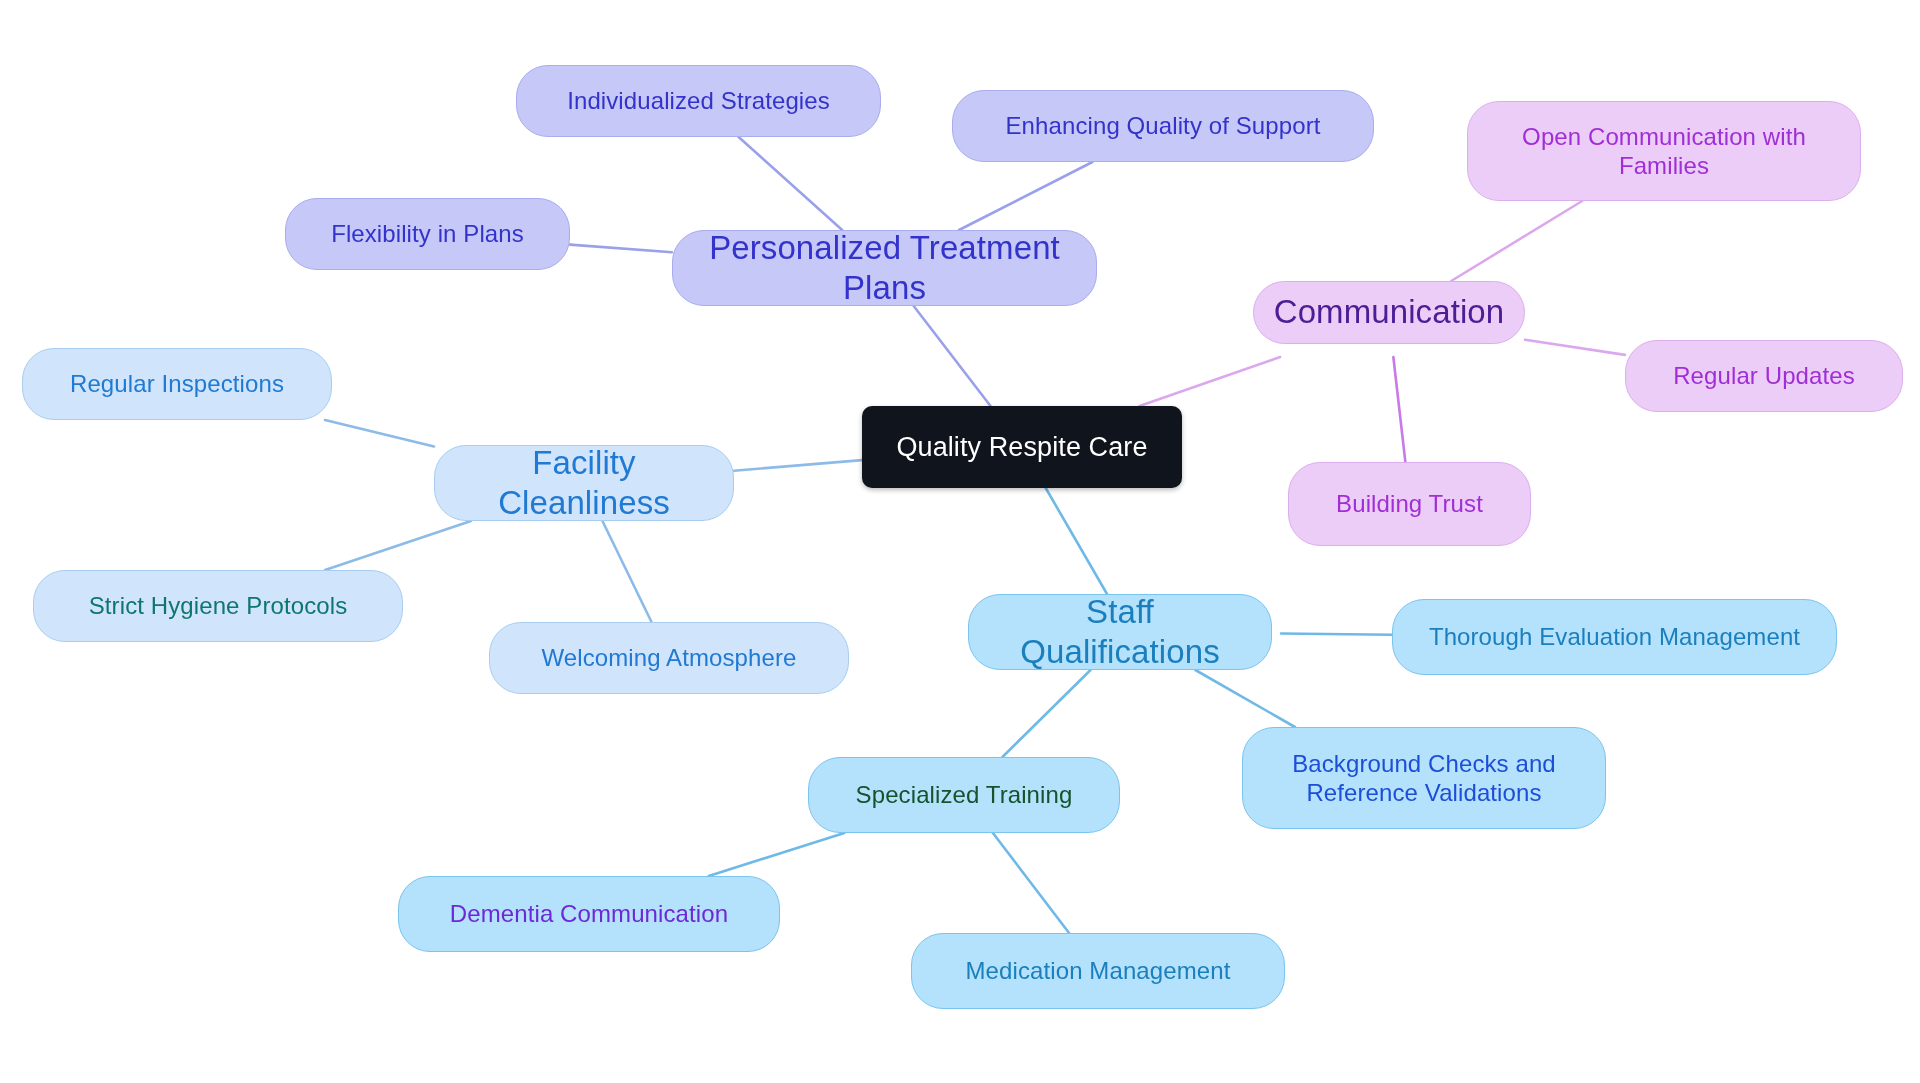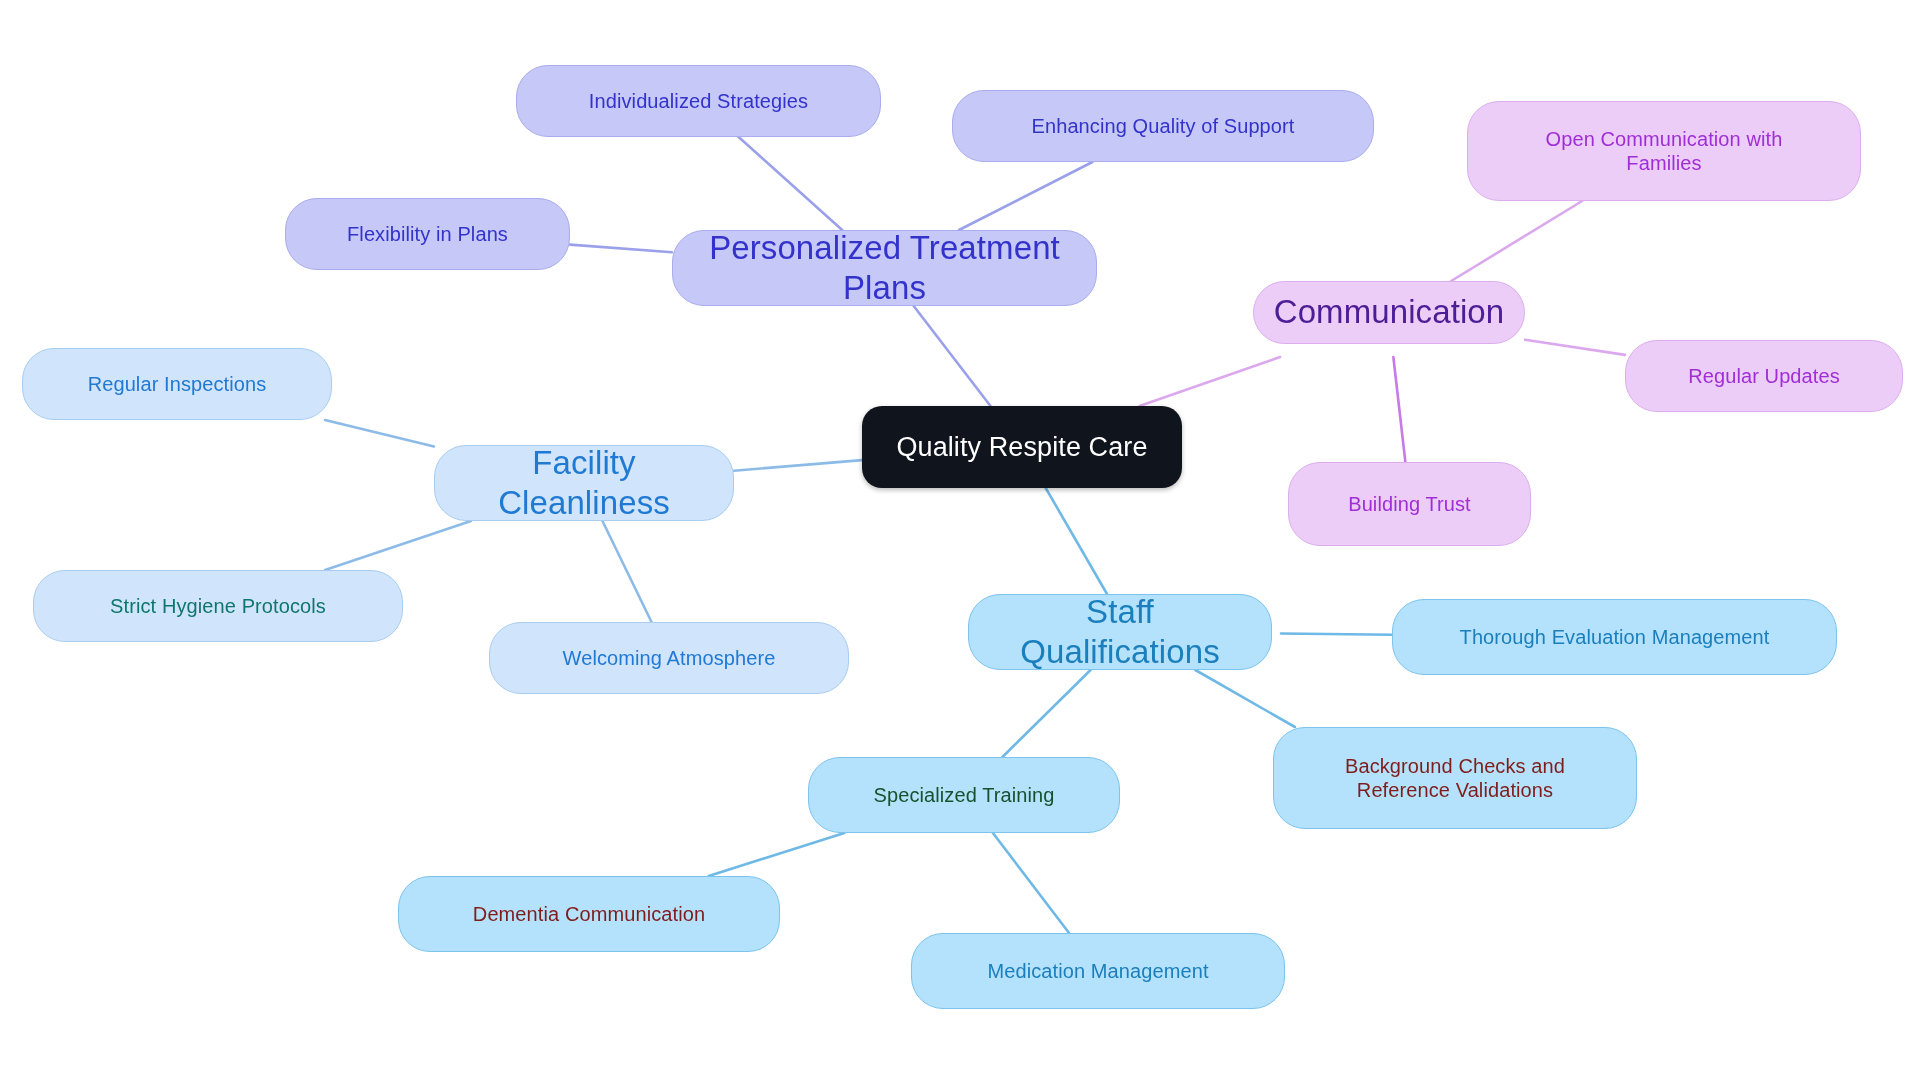--- a/index.html
+++ b/index.html
@@ -34,29 +34,29 @@
     text-align: center;
     border-radius: 32px;
     border-style: solid;
     border-width: 1.5px;
     line-height: 1.22;
     white-space: pre-line;
     padding: 0 14px;
     letter-spacing: 0.1px;
   }
   .node.root {
-    border-radius: 20px;
+    border-radius: 10px;
     border-width: 0;
     color: #ffffff;
     background: #10141d;
     font-size: 27px;
     box-shadow: 0 2px 5px rgba(0,0,0,0.28);
   }
   .node.branch { font-size: 33px; }
-  .node.leaf   { font-size: 20px; }
+  .node.leaf   { font-size: 24px; }
 </style>
 </head>
 <body style="background: rgb(255, 255, 255);">
 
 <div id="canvas" style="background: rgb(255, 255, 255);">
   <svg id="edge-layer" width="1920" height="1083" viewBox="0 0 1920 1083">
       <line x1="990.5055865921788" y1="406" x2="913.6899441340782" y2="306" stroke="#9aa0ea" stroke-width="2.6" stroke-linecap="round"></line>
       <line x1="842.1766467065868" y1="230" x2="738.5958083832336" y2="137" stroke="#9aa0ea" stroke-width="2.6" stroke-linecap="round"></line>
       <line x1="959.0281690140845" y1="230" x2="1092.394366197183" y2="162" stroke="#9aa0ea" stroke-width="2.6" stroke-linecap="round"></line>
       <line x1="672" y1="252.19037199124728" x2="570" y2="244.60175054704595" stroke="#9aa0ea" stroke-width="2.6" stroke-linecap="round"></line>
@@ -85,19 +85,19 @@
       <div class="node leaf" style="left: 1467px; top: 101px; width: 394px; height: 100px; background: rgb(236, 205, 247); border-color: rgb(221, 174, 238); color: rgb(160, 46, 214);">Open Communication with
 Families</div>
       <div class="node leaf" style="left: 1625px; top: 340px; width: 278px; height: 72px; background: rgb(236, 205, 247); border-color: rgb(221, 174, 238); color: rgb(160, 46, 214);">Regular Updates</div>
       <div class="node leaf" style="left: 1288px; top: 462px; width: 243px; height: 84px; background: rgb(236, 205, 247); border-color: rgb(221, 174, 238); color: rgb(160, 46, 214);">Building Trust</div>
       <div class="node branch" style="left: 434px; top: 445px; width: 300px; height: 76px; background: rgb(208, 229, 251); border-color: rgb(168, 205, 240); color: rgb(32, 121, 210);">Facility Cleanliness</div>
       <div class="node leaf" style="left: 22px; top: 348px; width: 310px; height: 72px; background: rgb(208, 229, 251); border-color: rgb(168, 205, 240); color: rgb(32, 121, 210);">Regular Inspections</div>
       <div class="node leaf" style="left: 33px; top: 570px; width: 370px; height: 72px; background: rgb(208, 229, 251); border-color: rgb(168, 205, 240); color: #0f766e;">Strict Hygiene Protocols</div>
       <div class="node leaf" style="left: 489px; top: 622px; width: 360px; height: 72px; background: rgb(208, 229, 251); border-color: rgb(168, 205, 240); color: rgb(32, 121, 210);">Welcoming Atmosphere</div>
       <div class="node branch" style="left: 968px; top: 594px; width: 304px; height: 76px; background: rgb(180, 225, 251); border-color: rgb(123, 196, 238); color: rgb(26, 127, 188);">Staff Qualifications</div>
       <div class="node leaf" style="left: 1392px; top: 599px; width: 445px; height: 76px; background: rgb(180, 225, 251); border-color: rgb(123, 196, 238); color: rgb(26, 127, 188);">Thorough Evaluation Management</div>
-      <div class="node leaf" style="left: 1273px; top: 727px; width: 364px; height: 102px; background: rgb(180, 225, 251); border-color: rgb(123, 196, 238); color: #7f1d1d;">Background Checks and
+      <div class="node leaf" style="left: 1242px; top: 727px; width: 364px; height: 102px; background: rgb(180, 225, 251); border-color: rgb(123, 196, 238); color: #1d4ed8;">Background Checks and
 Reference Validations</div>
       <div class="node leaf" style="left: 808px; top: 757px; width: 312px; height: 76px; background: rgb(180, 225, 251); border-color: rgb(123, 196, 238); color: #14532d;">Specialized Training</div>
-      <div class="node leaf" style="left: 398px; top: 876px; width: 382px; height: 76px; background: rgb(180, 225, 251); border-color: rgb(123, 196, 238); color: #7f1d1d;">Dementia Communication</div>
+      <div class="node leaf" style="left: 398px; top: 876px; width: 382px; height: 76px; background: rgb(180, 225, 251); border-color: rgb(123, 196, 238); color: #6d28d9;">Dementia Communication</div>
       <div class="node leaf" style="left: 911px; top: 933px; width: 374px; height: 76px; background: rgb(180, 225, 251); border-color: rgb(123, 196, 238); color: rgb(26, 127, 188);">Medication Management</div>
     </div>
 </div>
 
 </body></html>

